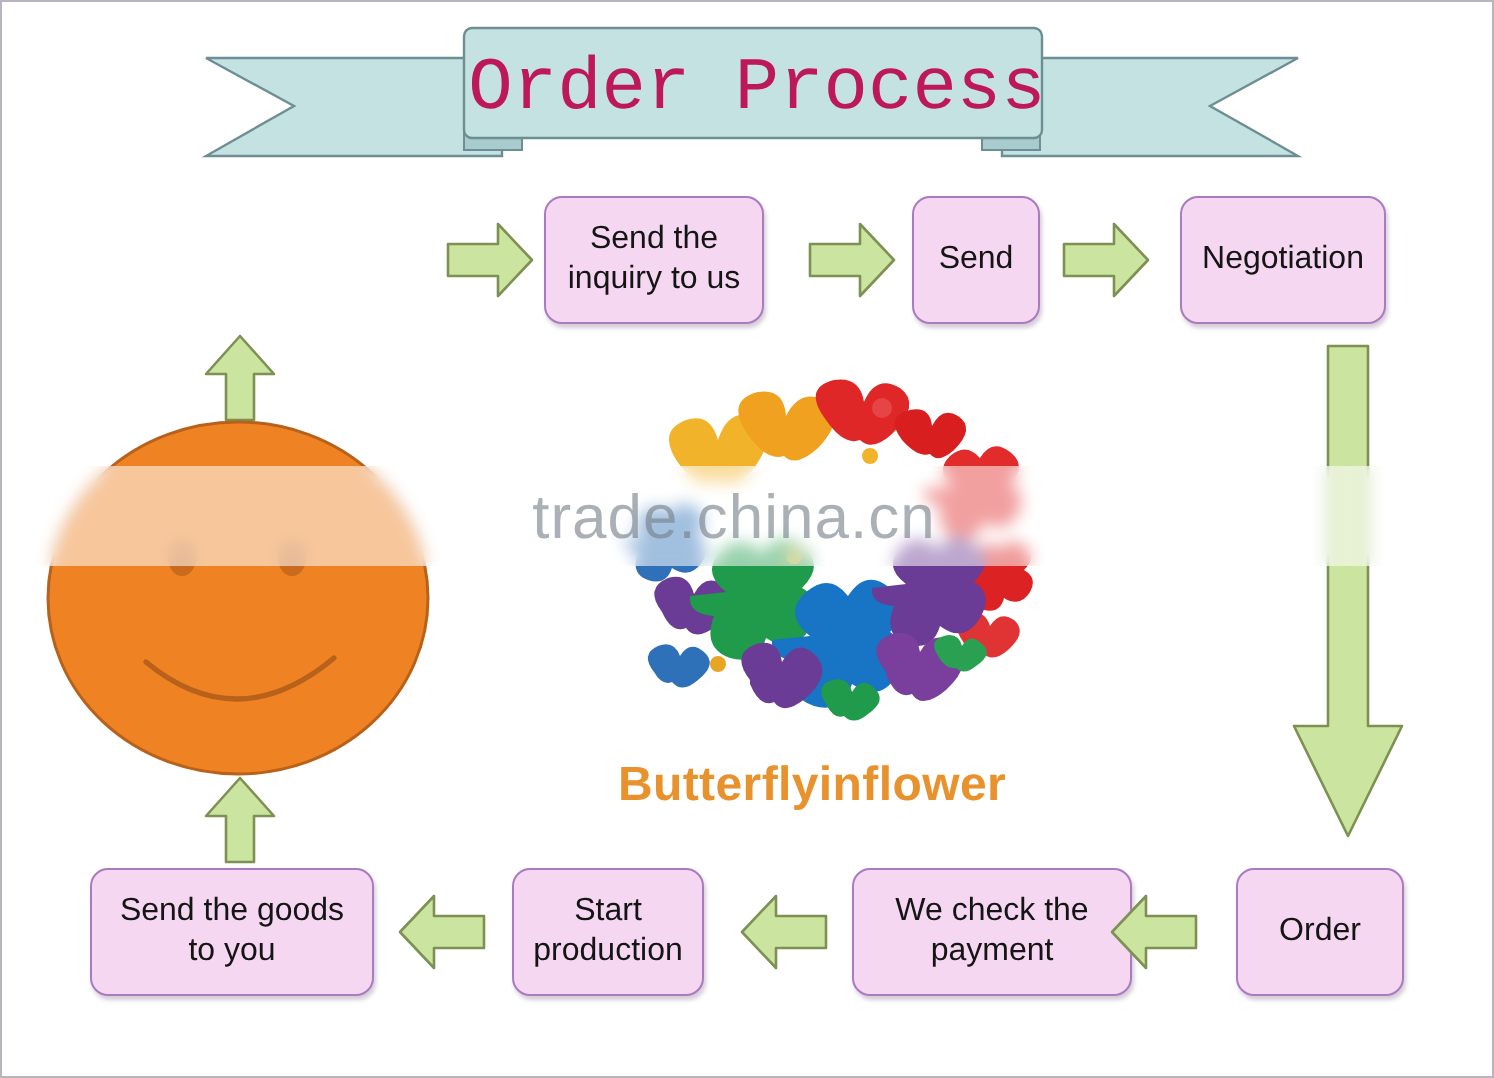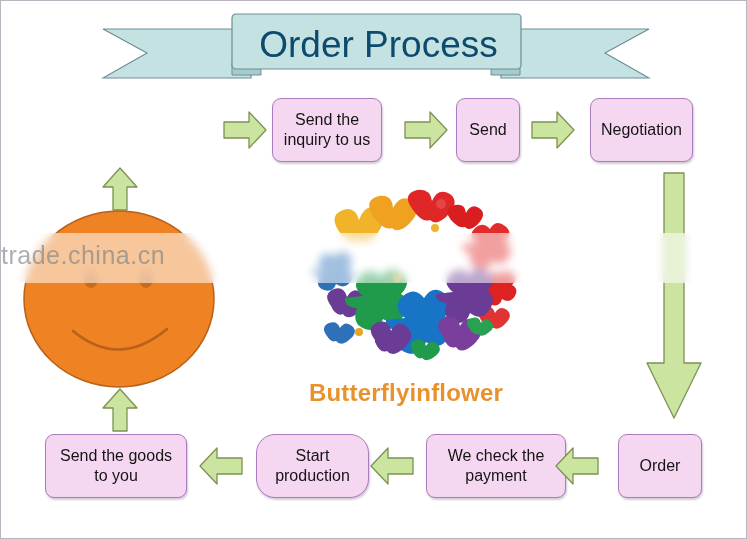--- a/index.html
+++ b/index.html
@@ -29,23 +29,23 @@
   .ribbon-svg { display: block; }
   .ribbon-title {
     position: absolute;
     left: 135px;
     top: 6px;
     width: 285px;
     height: 55px;
     display: flex;
     align-items: center;
     justify-content: center;
-    color: #0c4a6e;
+    color: #be185d;
     font-size: 37px;
-    font-family: Liberation Sans, sans-serif;
+    font-family: Liberation Mono, monospace;
     letter-spacing: 0px;
     white-space: nowrap;
   }
 
   
   .pbox {
     position: absolute;
     background: #f6d7f2;
     border: 1.5px solid #a97bbf;
     border-radius: 9px;
@@ -117,22 +117,22 @@
     background: rgba(255,255,255,0.55);
     backdrop-filter: blur(4px);
     -webkit-backdrop-filter: blur(4px);
     pointer-events: none;
   }
   .watermark-text {
     position: absolute;
     left: 0;
     top: 240px;
     width: 732px;
-    text-align: left;
-    font-size: 25px;
+    text-align: center;
+    font-size: 31px;
     color: rgba(118,128,136,0.62);
     letter-spacing: 0.5px;
     white-space: nowrap;
     pointer-events: none;
   }
 </style>
 </head>
 <body>
 
 <div id="canvas">
@@ -186,21 +186,21 @@
   <div class="arrow" style="left:640px; top:170px;">
     <svg width="66" height="250" viewBox="0 0 66 250">
       <polygon points="23,2 43,2 43,192 60,192 33,247 6,192 23,192" fill="#cbe5a0" stroke="#7d9153" stroke-width="1.3" stroke-linejoin="round"></polygon>
     </svg>
   </div>
 
   <div class="pbox" style="left:44px; top:433px; width:142px; height:64px;">
     <span>Send the goods to you</span>
   </div>
 
-  <div class="pbox" style="left:255px; top:433px; width:113px; height:64px;border-radius:19px;">
+  <div class="pbox" style="left:255px; top:433px; width:96px; height:64px;">
     <span>Start production</span>
   </div>
 
   <div class="pbox" style="left:425px; top:433px; width:140px; height:64px;">
     <span>We check the payment</span>
   </div>
 
   <div class="pbox" style="left:617px; top:433px; width:84px; height:64px;">
     <span>Order</span>
   </div>

